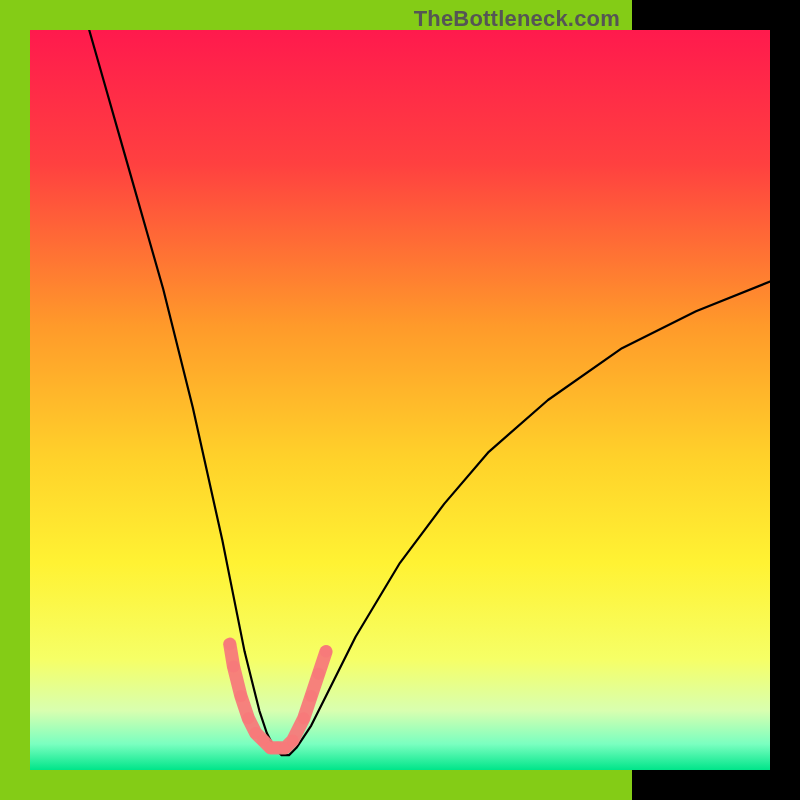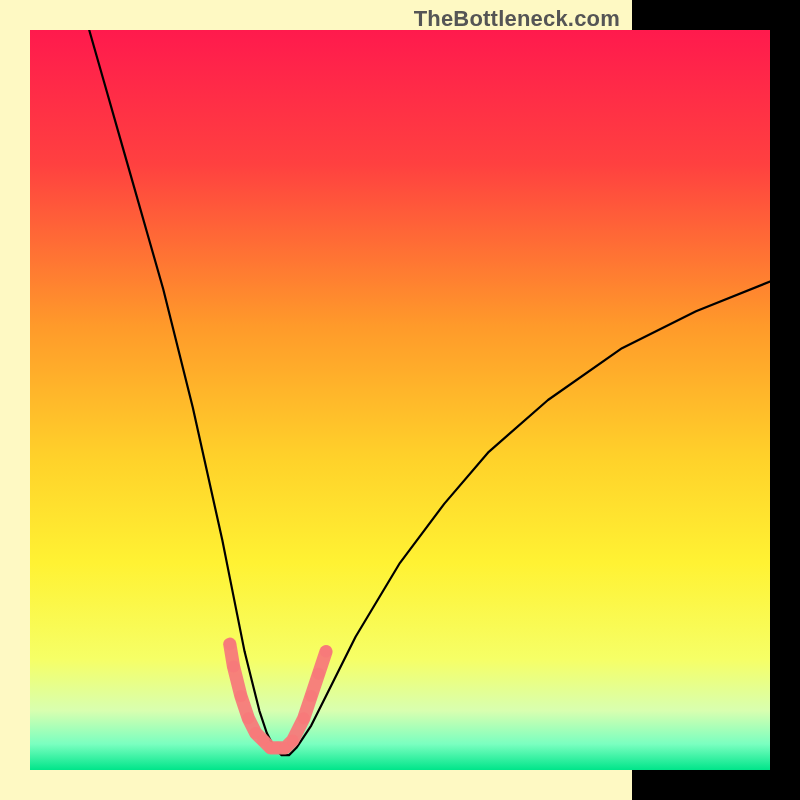--- a/index.html
+++ b/index.html
@@ -1,21 +1,21 @@
 <!DOCTYPE html>
 <html><head>
 <meta charset="utf-8">
 <style>
   * { margin: 0; padding: 0; box-sizing: border-box; }
   html, body { width: 800px; height: 800px; overflow: hidden; background: #000; }
   .frame {
     position: relative;
     width: 632px;
     height: 800px;
-    background: #fef9c3;
+    background: #84cc16;
   }
   .watermark {
     position: absolute;
     top: 6px;
     right: 12px;
     font-family: Arial, Helvetica, sans-serif;
     font-size: 22px;
     font-weight: 600;
     color: #555;
     letter-spacing: 0.2px;

